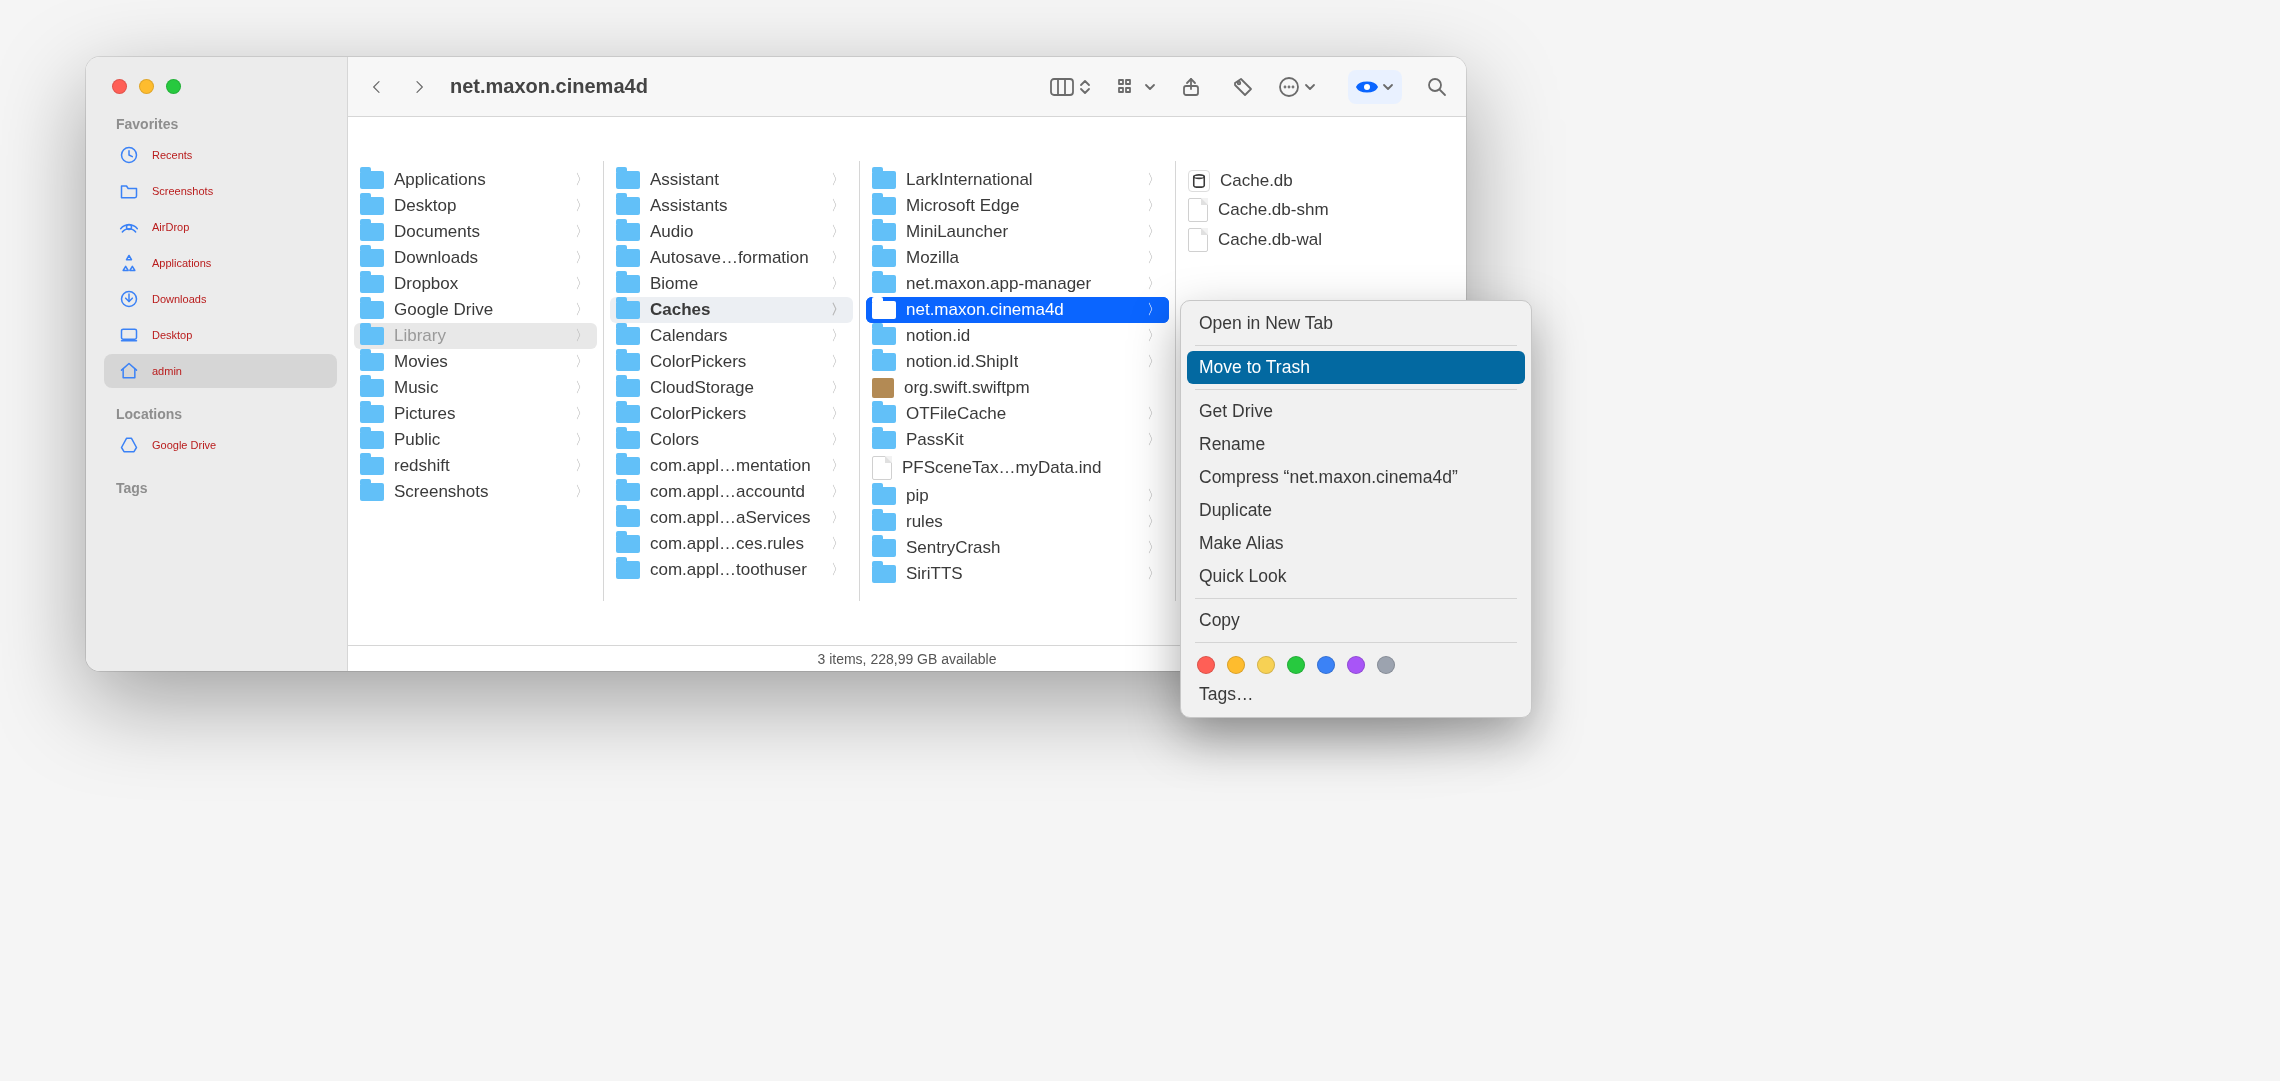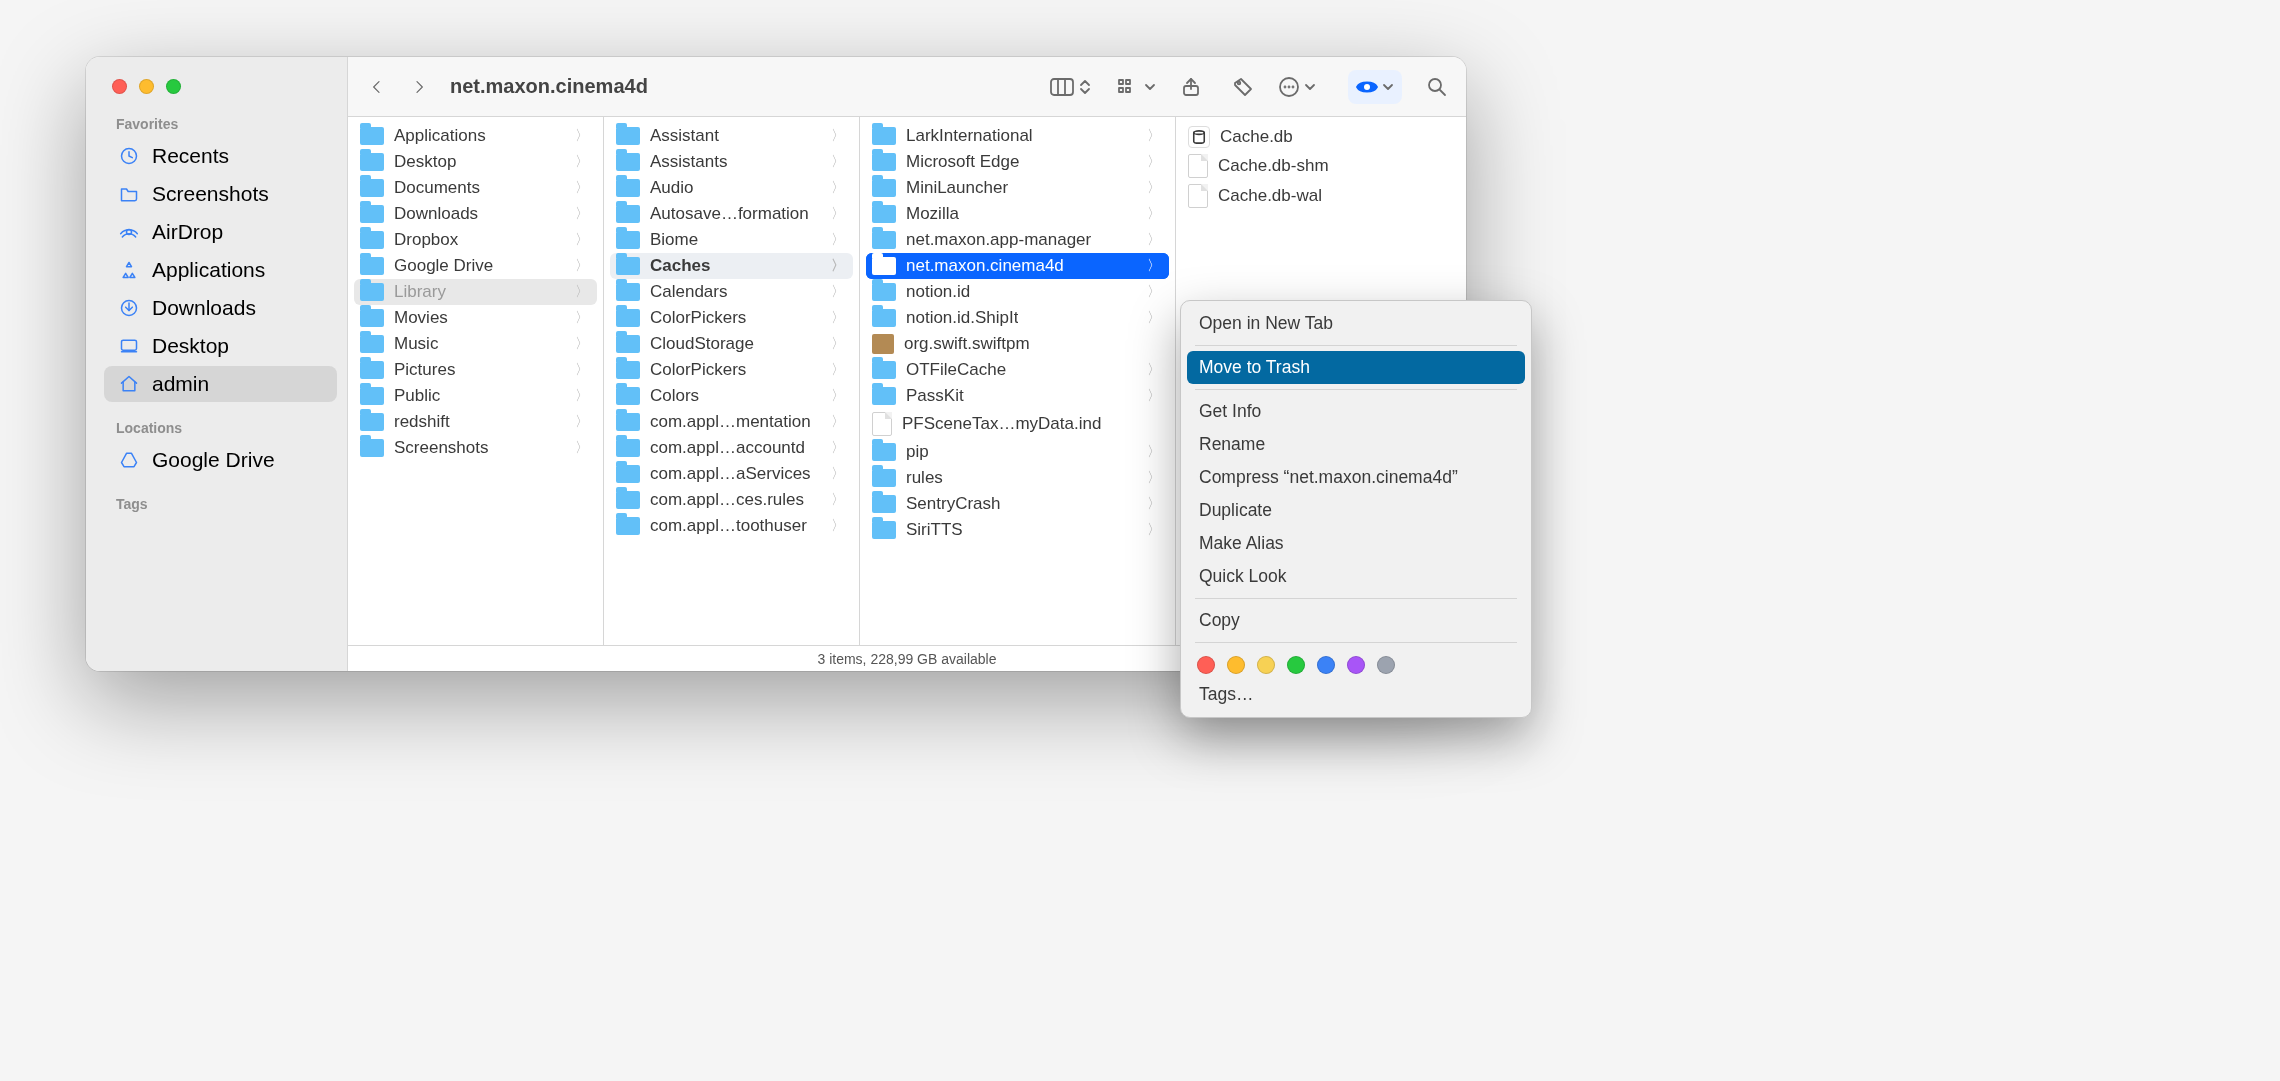--- a/index.html
+++ b/index.html
@@ -70,27 +70,28 @@
     padding: 16px 22px 4px;
   }
   .side-item {
     display: flex; align-items: center; gap: 12px;
     padding: 6px 14px; margin: 2px 10px;
     border-radius: 8px;
     cursor: default;
   }
   .side-item.selected { background: #d6d6d6; }
   .side-item .icon { width: 22px; height: 22px; display:flex; align-items:center; justify-content:center; color:#3b82f6; }
-  .side-item .lbl { font-size: 21px; color: #000000; }
+  .side-item .lbl { font-size: 11px; color: #b91c1c; }
 
   
   .main {
     display: grid;
     grid-template-rows: 60px 1fr 26px;
     overflow: hidden;
+    gap: 44px;
   }
 
   .toolbar {
     background: var(--toolbar-bg);
     border-bottom: 1px solid var(--divider);
     display: flex; align-items: center;
     padding: 0 12px;
     gap: 8px;
   }
   .tb-btn {
@@ -639,21 +640,21 @@
     <div class="statusbar">3 items, 228,99 GB available</div>
   </div>
 
 </div>
 
 <div class="context-menu" id="ctx">
     <div class="menu-item">Open in New Tab</div>
     <div class="menu-sep"></div>
     <div class="menu-item sel">Move to Trash</div>
     <div class="menu-sep"></div>
-    <div class="menu-item">Get Info</div>
+    <div class="menu-item">Get Drive</div>
     <div class="menu-item">Rename</div>
     <div class="menu-item">Compress “net.maxon.cinema4d”</div>
     <div class="menu-item">Duplicate</div>
     <div class="menu-item">Make Alias</div>
     <div class="menu-item">Quick Look</div>
     <div class="menu-sep"></div>
     <div class="menu-item">Copy</div>
     <div class="menu-sep"></div>
     <div class="tags-row">
       <div class="tag-dot red"></div>

